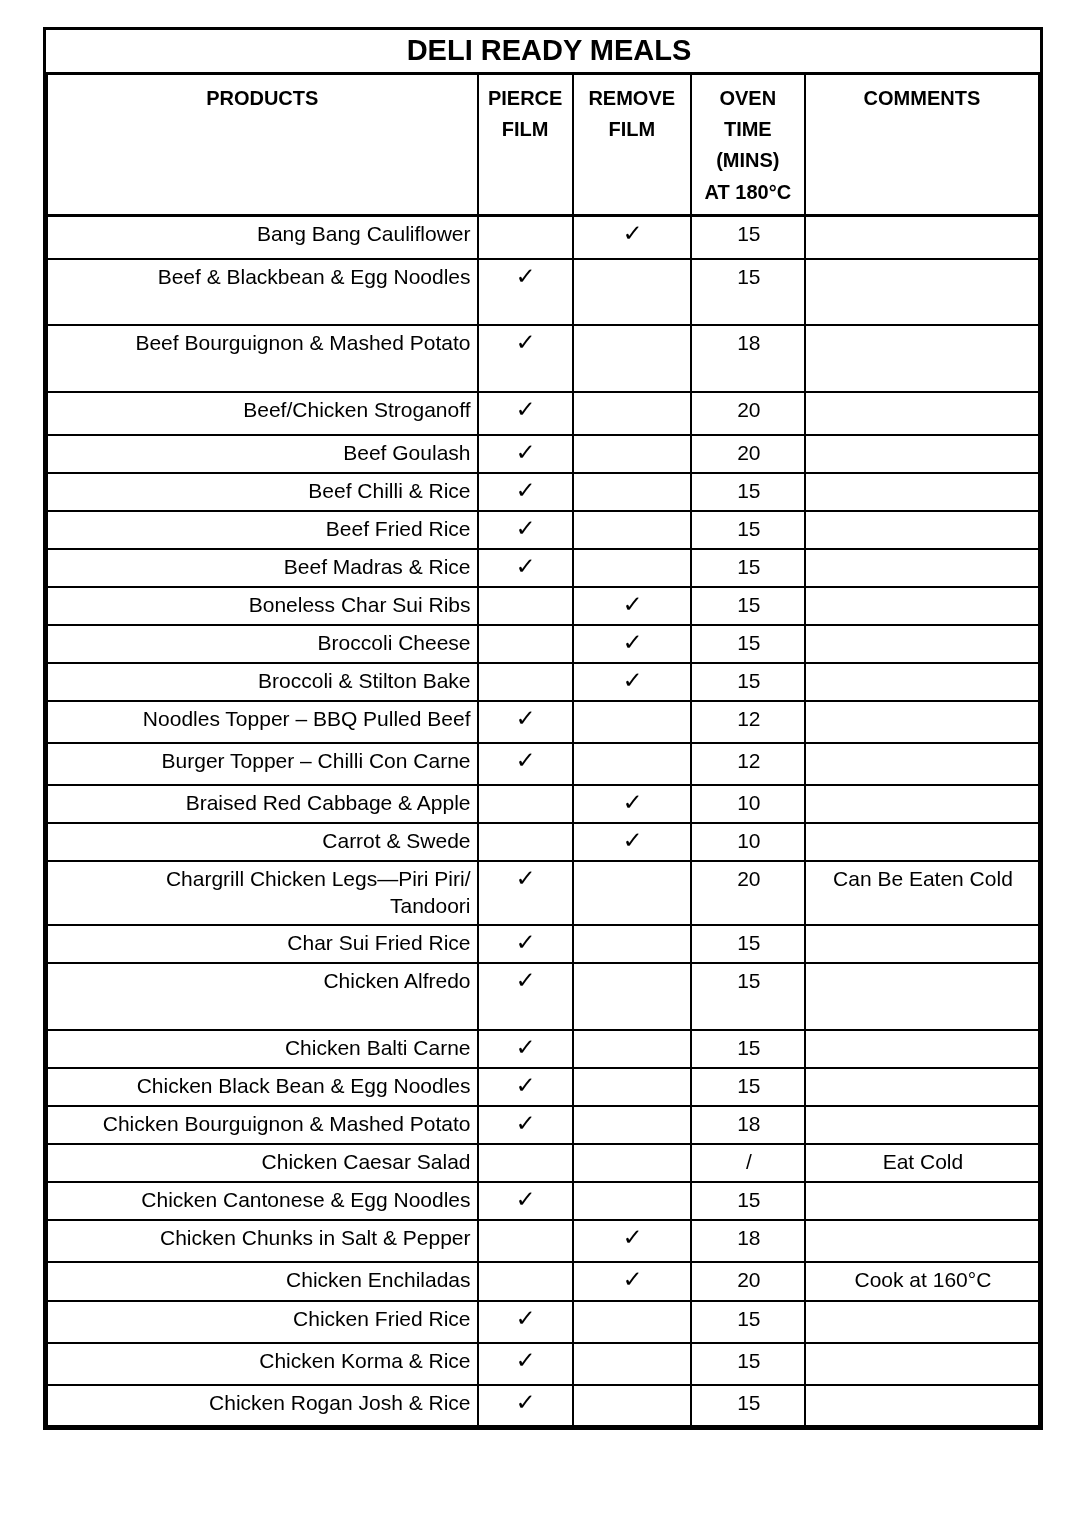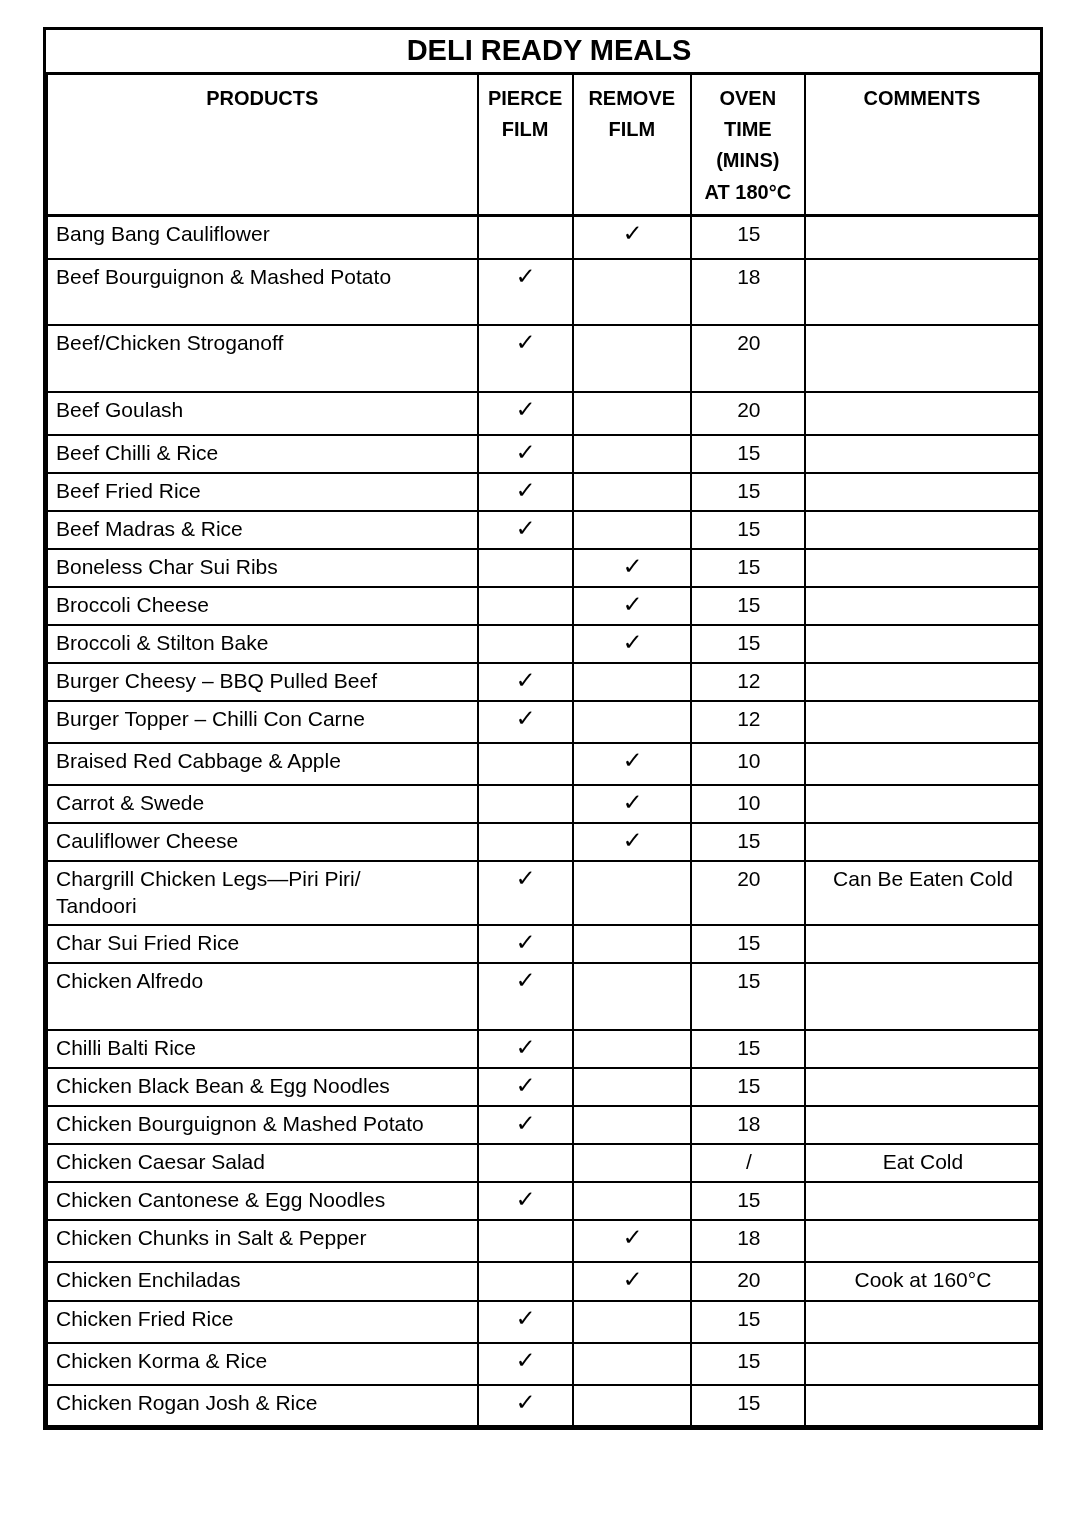--- a/index.html
+++ b/index.html
@@ -53,21 +53,21 @@
     box-sizing: border-box;
     border-bottom-width: 3px;
   }
   table.meals td {
     font-size: 21px;
     padding: 4px 6px 4px 8px;
     line-height: 1.28;
     box-sizing: border-box;
   }
   td.product-cell {
-    text-align: left;
+    text-align: right;
     white-space: pre-line;
   }
   td.center-cell {
     text-align: center;
     padding-left: 4px;
     padding-right: 4px;
   }
   .check {
     font-size: 23px;
     line-height: 1.0;
@@ -119,20 +119,27 @@
       </thead>
       <tbody>
           <tr>
             <td class="product-cell">Bang Bang Cauliflower</td>
             <td class="center-cell"></td>
             <td class="center-cell"><span class="check">✓</span></td>
             <td class="center-cell">15</td>
             <td class="center-cell"></td>
           </tr>
           <tr>
+            <td class="product-cell">Beef &amp; Blackbean &amp; Egg Noodles</td>
+            <td class="center-cell"><span class="check">✓</span></td>
+            <td class="center-cell"></td>
+            <td class="center-cell">15</td>
+            <td class="center-cell"></td>
+          </tr>
+          <tr>
             <td class="product-cell">Beef Bourguignon &amp; Mashed Potato</td>
             <td class="center-cell"><span class="check">✓</span></td>
             <td class="center-cell"></td>
             <td class="center-cell">18</td>
             <td class="center-cell"></td>
           </tr>
           <tr>
             <td class="product-cell">Beef/Chicken Stroganoff</td>
             <td class="center-cell"><span class="check">✓</span></td>
             <td class="center-cell"></td>
@@ -182,21 +189,21 @@
             <td class="center-cell"></td>
           </tr>
           <tr>
             <td class="product-cell">Broccoli &amp; Stilton Bake</td>
             <td class="center-cell"></td>
             <td class="center-cell"><span class="check">✓</span></td>
             <td class="center-cell">15</td>
             <td class="center-cell"></td>
           </tr>
           <tr>
-            <td class="product-cell">Burger Cheesy – BBQ Pulled Beef</td>
+            <td class="product-cell">Noodles Topper – BBQ Pulled Beef</td>
             <td class="center-cell"><span class="check">✓</span></td>
             <td class="center-cell"></td>
             <td class="center-cell">12</td>
             <td class="center-cell"></td>
           </tr>
           <tr>
             <td class="product-cell">Burger Topper – Chilli Con Carne</td>
             <td class="center-cell"><span class="check">✓</span></td>
             <td class="center-cell"></td>
             <td class="center-cell">12</td>
@@ -207,27 +214,20 @@
             <td class="center-cell"></td>
             <td class="center-cell"><span class="check">✓</span></td>
             <td class="center-cell">10</td>
             <td class="center-cell"></td>
           </tr>
           <tr>
             <td class="product-cell">Carrot &amp; Swede</td>
             <td class="center-cell"></td>
             <td class="center-cell"><span class="check">✓</span></td>
             <td class="center-cell">10</td>
-            <td class="center-cell"></td>
-          </tr>
-          <tr>
-            <td class="product-cell">Cauliflower Cheese</td>
-            <td class="center-cell"></td>
-            <td class="center-cell"><span class="check">✓</span></td>
-            <td class="center-cell">15</td>
             <td class="center-cell"></td>
           </tr>
           <tr>
             <td class="product-cell">Chargrill Chicken Legs—Piri Piri/
 Tandoori</td>
             <td class="center-cell"><span class="check">✓</span></td>
             <td class="center-cell"></td>
             <td class="center-cell">20</td>
             <td class="center-cell">Can Be Eaten Cold</td>
           </tr>
@@ -239,21 +239,21 @@
             <td class="center-cell"></td>
           </tr>
           <tr>
             <td class="product-cell">Chicken Alfredo</td>
             <td class="center-cell"><span class="check">✓</span></td>
             <td class="center-cell"></td>
             <td class="center-cell">15</td>
             <td class="center-cell"></td>
           </tr>
           <tr>
-            <td class="product-cell">Chilli Balti Rice</td>
+            <td class="product-cell">Chicken Balti Carne</td>
             <td class="center-cell"><span class="check">✓</span></td>
             <td class="center-cell"></td>
             <td class="center-cell">15</td>
             <td class="center-cell"></td>
           </tr>
           <tr>
             <td class="product-cell">Chicken Black Bean &amp; Egg Noodles</td>
             <td class="center-cell"><span class="check">✓</span></td>
             <td class="center-cell"></td>
             <td class="center-cell">15</td>

